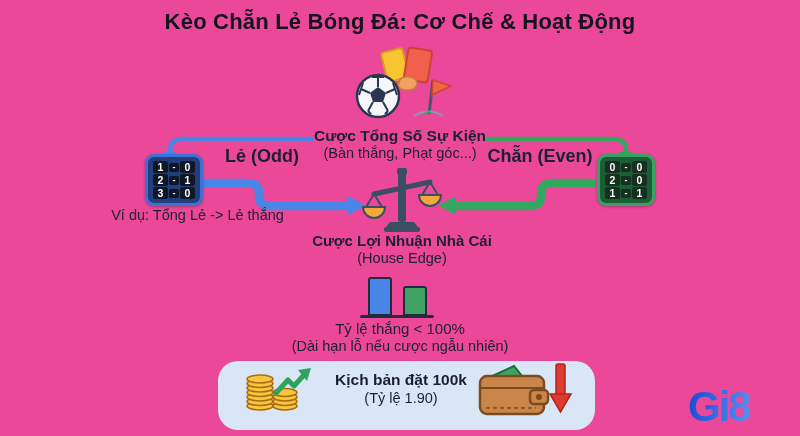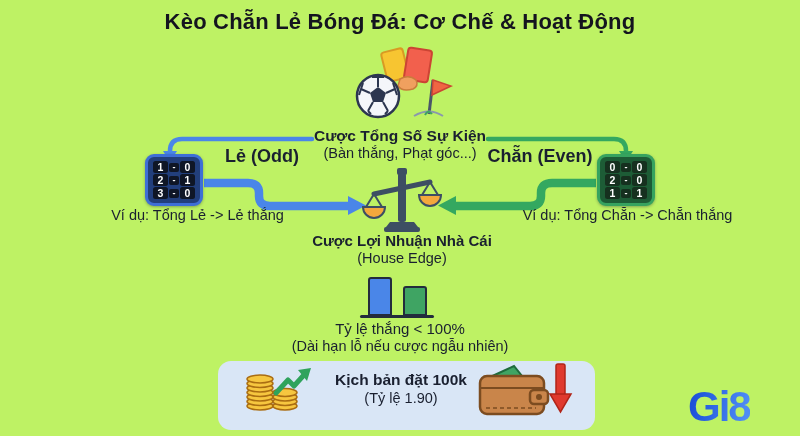--- a/index.html
+++ b/index.html
@@ -1,18 +1,18 @@
 <!DOCTYPE html>
 <html><head>
 <meta charset="utf-8">
 <style>
   html,body{margin:0;padding:0;}
   .canvas{
     position:relative;width:800px;height:436px;overflow:hidden;
-    background:#bef264;
+    background:#ec4899;
     font-family:"Liberation Sans","DejaVu Sans",sans-serif;
     color:#1a2030;
   }
   .abs{position:absolute;}
   .ctr{text-align:center;}
   .title{
     position:absolute;top:9px;left:0;width:800px;margin:0;
     font-size:22px;font-weight:bold;text-align:center;color:#14141f;letter-spacing:.2px;
   }
   .connectors{position:absolute;left:0;top:0;width:800px;height:436px;z-index:1;}
@@ -46,21 +46,21 @@
   .icon-scales{left:362px;top:167px;width:80px;height:66px;z-index:2;}
   .center-label{left:302px;top:232px;width:200px;font-size:15px;font-weight:bold;z-index:2;}
   .center-sub{left:302px;top:250px;width:200px;font-size:14.5px;z-index:2;}
   .bar{box-sizing:border-box;border:2px solid #232c3c;border-radius:3px 3px 0 0;z-index:2;}
   .bar.blue{left:368px;top:277px;width:24px;height:39px;background:#4a86e8;}
   .bar.green{left:403px;top:286px;width:24px;height:30px;background:#3fa463;}
   .bar-base{left:360px;top:315px;width:74px;height:3px;background:#232c3c;border-radius:2px;z-index:2;}
   .winrate-label{left:300px;top:320px;width:200px;font-size:15px;z-index:2;}
   .winrate-sub{left:275px;top:338px;width:250px;font-size:14.5px;z-index:2;}
   .scenario-box{
-    left:218px;top:361px;width:377px;height:69px;background:#d9e6f6;border-radius:13px;z-index:1;
+    left:218px;top:361px;width:377px;height:69px;background:#d9e6f6;border-radius:20px;z-index:1;
   }
   .scenario-box .abs{z-index:2;}
   .icon-coins{left:22px;top:4px;width:80px;height:46px;}
   .scenario-title{left:98px;top:10px;width:170px;font-size:15.5px;font-weight:bold;}
   .scenario-odds{left:98px;top:29px;width:170px;font-size:14.5px;}
   .icon-wallet{left:256px;top:1px;width:100px;height:56px;}
   .scenario-win{left:0px;top:46px;width:135px;font-size:15px;}
   .scenario-lose{left:232px;top:46px;width:135px;font-size:15px;}
   .logo{
     left:688px;top:383px;font-size:42px;font-weight:bold;letter-spacing:-2px;z-index:2;
@@ -142,21 +142,20 @@
       <span class="sb-cell">0</span>
     </div>
     <div class="sb-row">
       <span class="sb-cell">1</span>
       <span class="sb-dash">-</span>
       <span class="sb-cell">1</span>
     </div>
   </div>
 
   <div class="abs ctr example left">Ví dụ: Tổng Lẻ -&gt; Lẻ thắng</div>
-  <div class="abs ctr example right">Ví dụ: Tổng Chẵn -&gt; Chẵn thắng</div>
 
   <svg class="abs icon-scales" viewBox="0 0 80 66">
     <rect x="35" y="1" width="10" height="7" rx="2" fill="#3d4e63"></rect>
     <rect x="36" y="6" width="8" height="49" rx="2.5" fill="#3d4e63"></rect>
     <line x1="12" y1="27" x2="68" y2="15" stroke="#3d4e63" stroke-width="5" stroke-linecap="round"></line>
     <path d="M12,27 L4,40 M12,27 L20,40" stroke="#3d4e63" stroke-width="2" fill="none"></path>
     <path d="M1,40 A11,11 0 0 0 23,40 Z" fill="#f3a83c" stroke="#3d4e63" stroke-width="2"></path>
     <path d="M68,15 L60,28 M68,15 L76,28" stroke="#3d4e63" stroke-width="2" fill="none"></path>
     <path d="M57,28 A11,11 0 0 0 79,28 Z" fill="#f3a83c" stroke="#3d4e63" stroke-width="2"></path>
     <path d="M28,55 L52,55 L56,60 L24,60 Z" fill="#3d4e63"></path>

